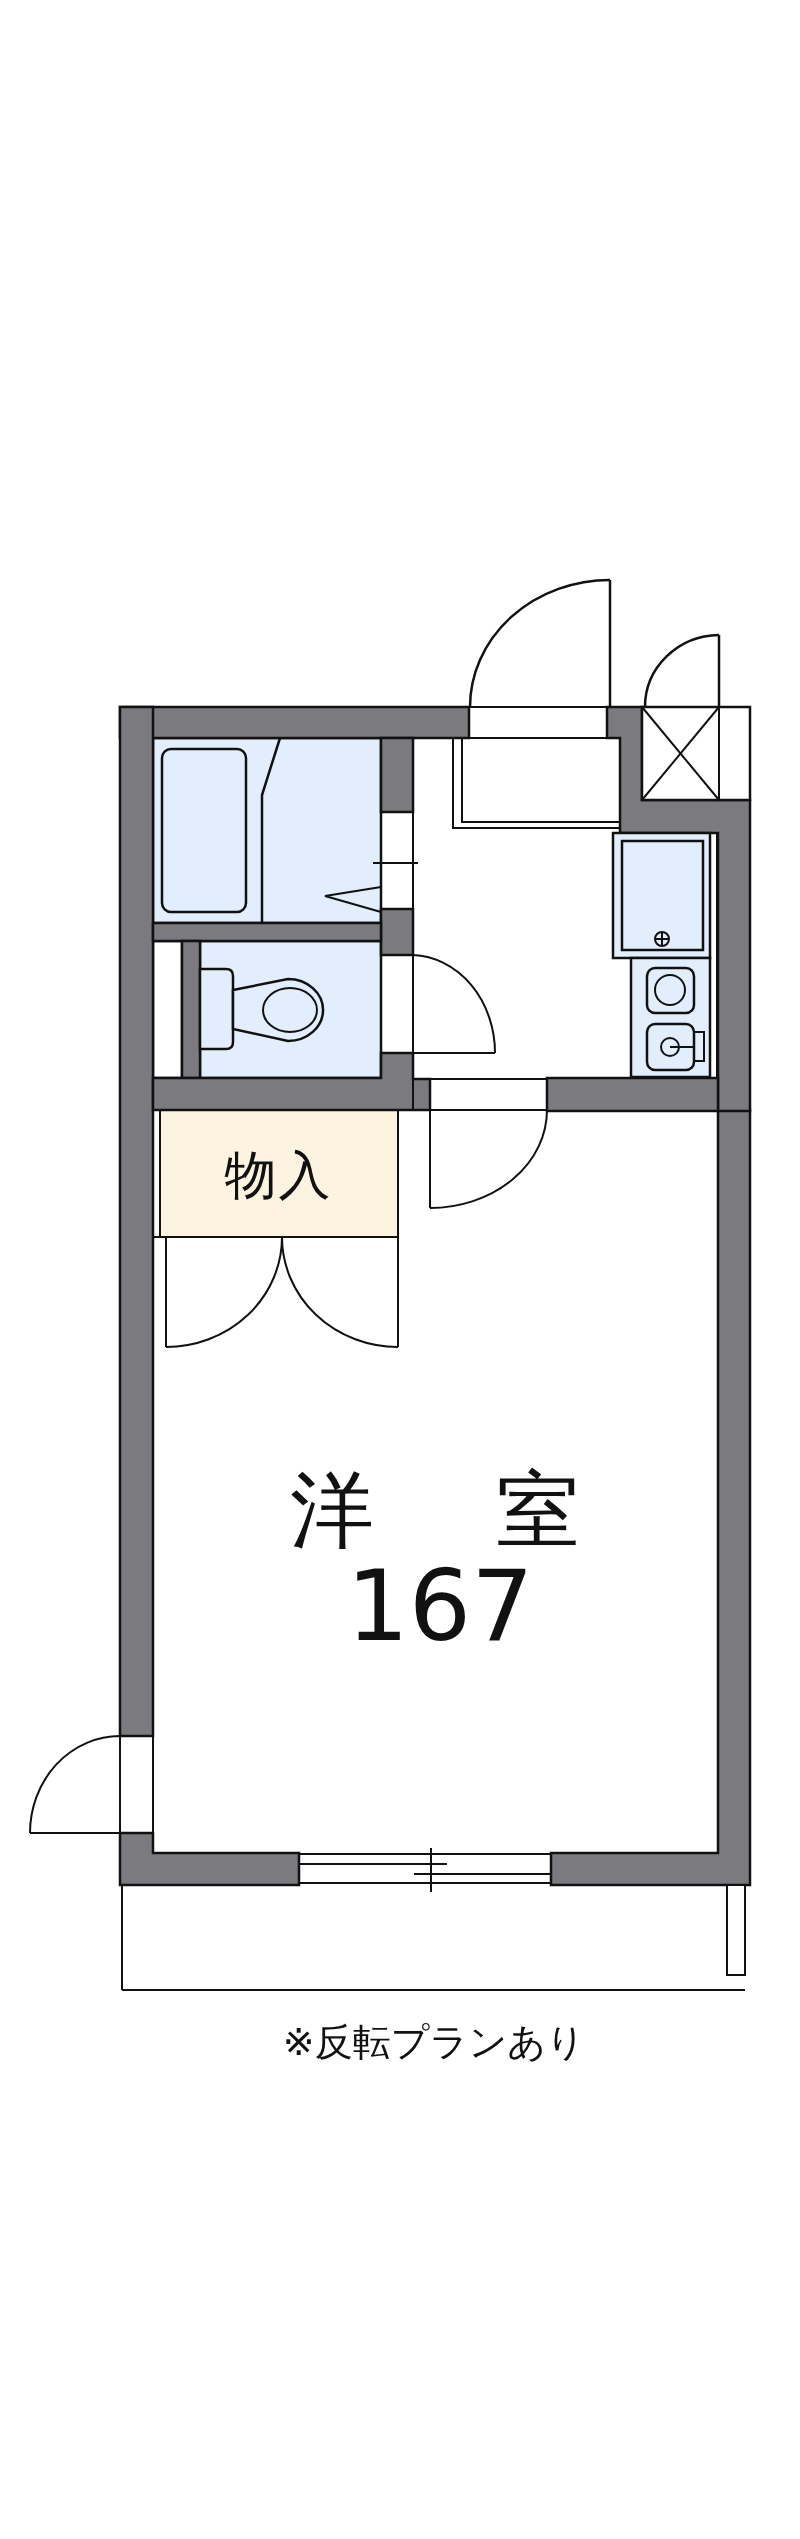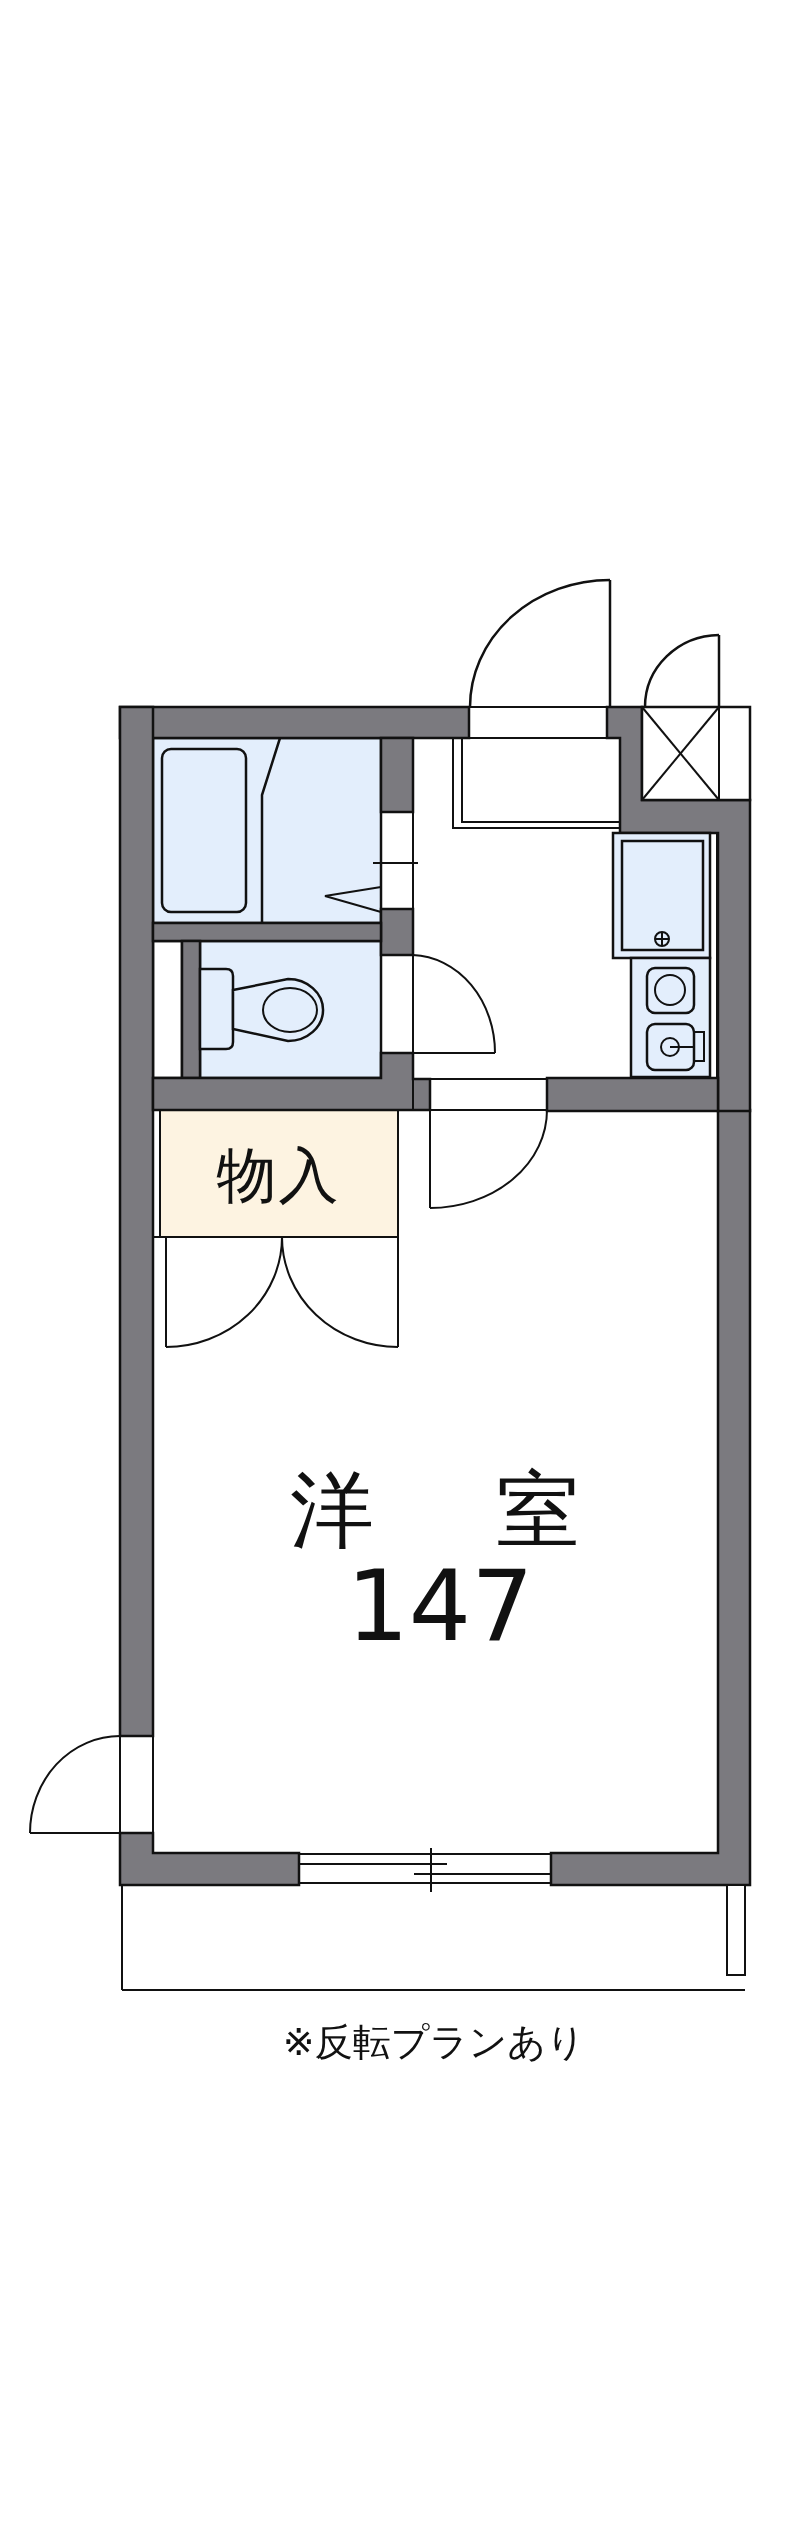--- a/index.html
+++ b/index.html
@@ -5,21 +5,21 @@
   html, body { margin: 0; padding: 0; background: #ffffff; }
   body { width: 800px; height: 2539px; position: relative; overflow: hidden; font-family: "DejaVu Sans", sans-serif; }
   #plan { position: absolute; left: 0; top: 0; width: 800px; height: 2539px; }
   .wall { fill: #7b7a7f; stroke: #111; stroke-width: 2.5; }
   .ln { fill: none; stroke: #111; stroke-width: 2.5; }
   .thin { fill: none; stroke: #111; stroke-width: 2; }
   .wet { fill: #e3eefc; stroke: #111; stroke-width: 2.5; }
   .white { fill: #ffffff; stroke: #111; stroke-width: 2.5; }
   .closet { fill: #fdf3e1; stroke: #111; stroke-width: 2; }
   .label { position: absolute; color: #111; white-space: nowrap; font-family: "DejaVu Sans", sans-serif; }
-  #closet-label { left: 160px; top: 1140px; width: 237px; text-align: center; font-size: 60px; line-height: 70px; letter-spacing: 2px; }
+  #closet-label { left: 160px; top: 1140px; width: 237px; text-align: center; font-size: 52px; line-height: 70px; letter-spacing: 2px; }
   #room-name { left: 290px; top: 1460px; width: 290px; font-size: 84px; line-height: 100px; display: flex; justify-content: space-between; }
   #room-number { left: 340px; top: 1556px; width: 200px; text-align: center; font-size: 98px; line-height: 100px; font-weight: normal; }
   #caption { left: 244px; top: 2016px; width: 380px; text-align: center; font-size: 38px; line-height: 52px; }
 </style>
 </head>
 <body>
 
 <svg id="plan" viewBox="0 0 800 2539" xmlns="http://www.w3.org/2000/svg">
 
   <rect class="wet" x="153" y="738" width="228" height="185"></rect>
@@ -148,15 +148,15 @@
     <rect class="white" x="727" y="1885" width="18" height="90" style="stroke-width:2"></rect>
   </g>
 </svg>
 
 <div id="closet-label" class="label">物入</div>
 
 <div id="room-name" class="label">
   <span>洋</span>
   <span>室</span>
 </div>
-<div id="room-number" class="label">147</div>
+<div id="room-number" class="label">167</div>
 
 <div id="caption" class="label">※反転プランあり</div>
 
 </body></html>

